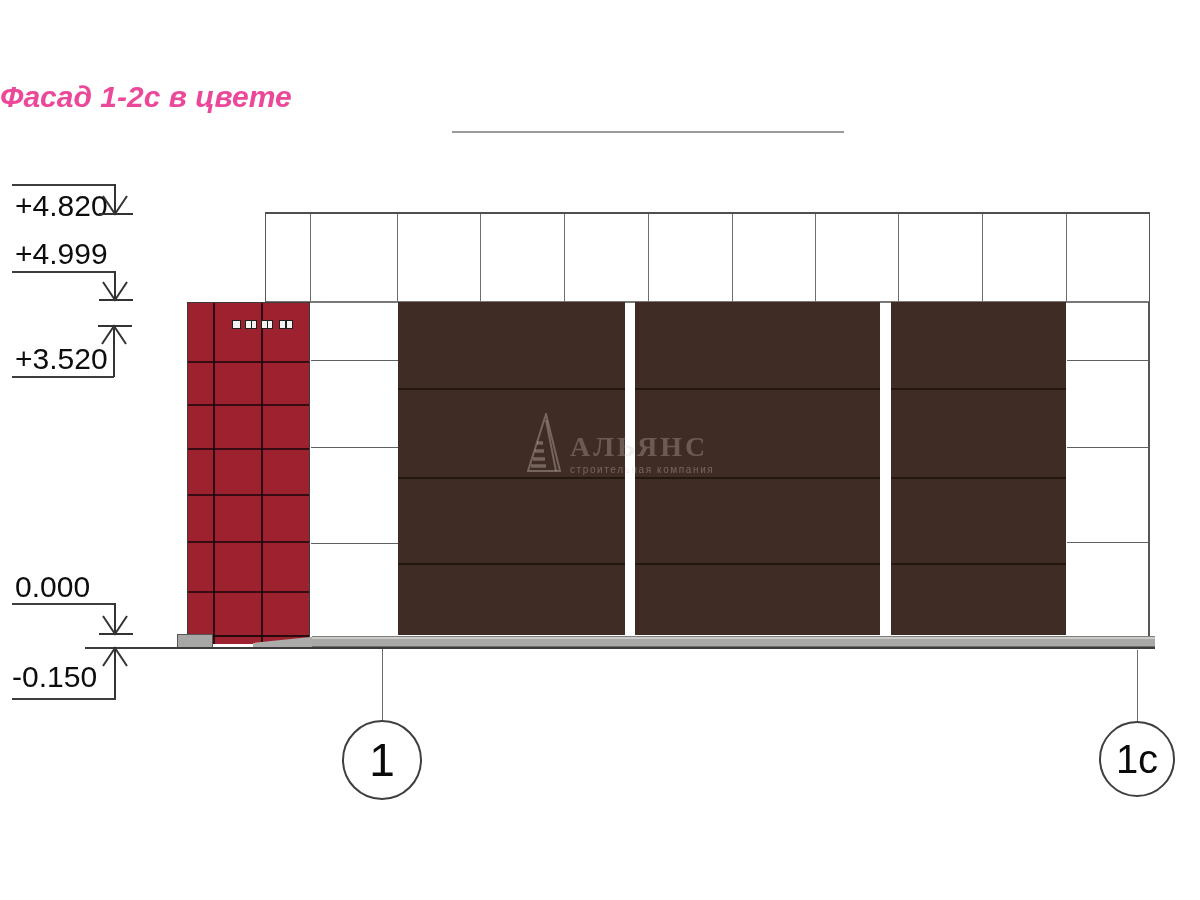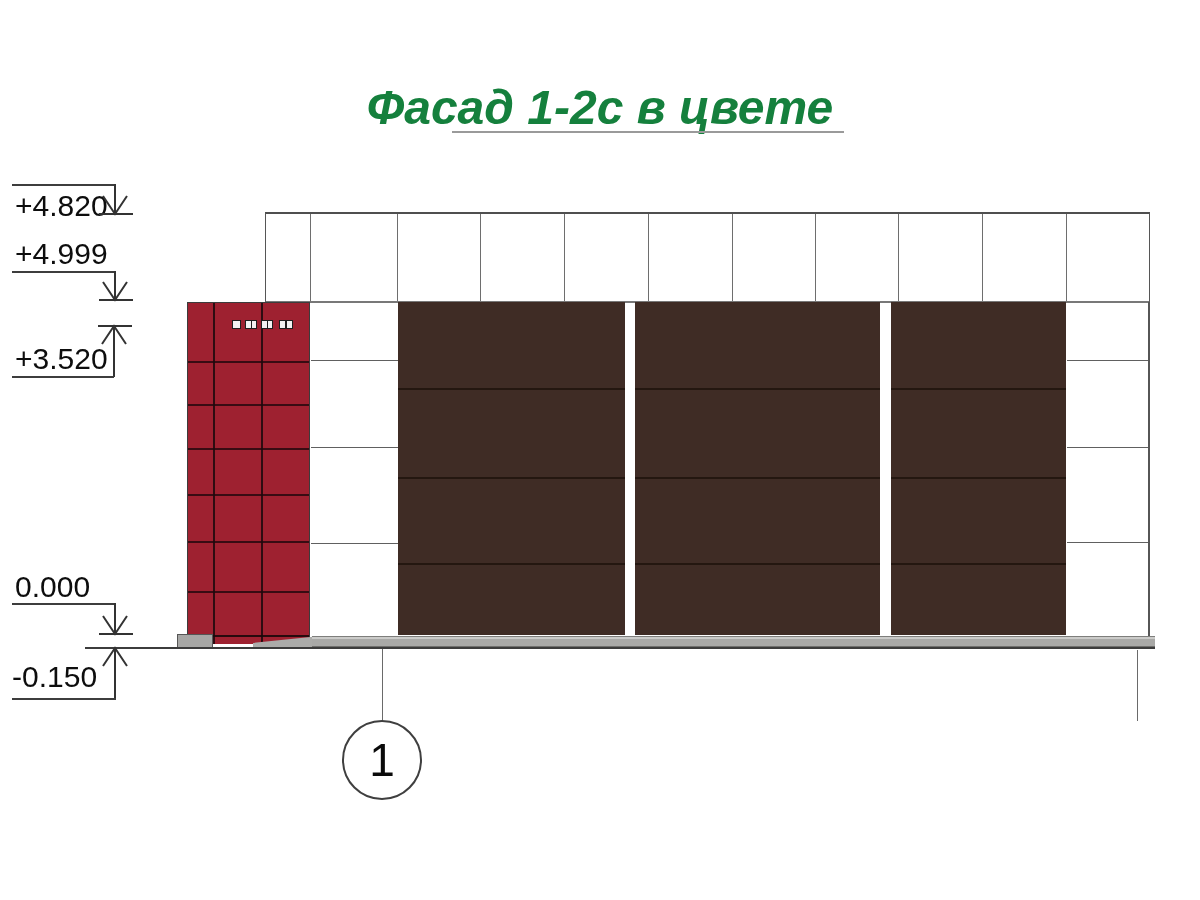--- a/index.html
+++ b/index.html
@@ -5,22 +5,22 @@
   html,body{margin:0;padding:0;background:#ffffff;}
   #canvas{
     position:relative;width:1200px;height:900px;background:#ffffff;overflow:hidden;
     font-family:"Liberation Sans", sans-serif;color:#111;
   }
   #canvas *{box-sizing:border-box;}
   .abs{position:absolute;}
 
   
   .title{
-    left:0;right:0;top:80px;text-align:center;
-    font-size:48px;font-weight:700;font-style:italic;color:#15803d;letter-spacing:0;
+    left:0;right:0;top:80px;text-align:left;
+    font-size:30px;font-weight:700;font-style:italic;color:#ec4899;letter-spacing:0;
   }
   .title-underline{left:452px;top:131px;width:392px;height:2px;background:#9a9a9a;}
 
   
   .wall-band{
     left:265px;top:212px;width:885px;height:91px;background:#ffffff;
     border:1px solid #565656;border-top:2px solid #4f4f4f;border-bottom:2px solid #787878;
   }
   .vjoint{width:1px;background:#6e6e6e;}
   .hjoint{height:1px;background:#606060;}
@@ -125,30 +125,49 @@
   <div class="abs sq" style="left:245px;width:12px;">
       <div class="mid"></div>
     </div>
   <div class="abs sq" style="left:261px;width:12px;">
       <div class="mid"></div>
     </div>
   <div class="abs sq" style="left:279px;width:14px;">
       <div class="mid"></div>
     </div>
 
+  <div class="abs watermark">
+    <svg width="36" height="60" viewBox="0 0 36 60">
+      <g stroke="rgba(214,203,193,0.36)" fill="none">
+        <polygon points="19,1 33,58 1,58" stroke-width="2"></polygon>
+        <line x1="19" y1="7" x2="29" y2="58" stroke-width="2"></line>
+        <line x1="10" y1="30" x2="16" y2="30" stroke-width="3.5"></line>
+        <line x1="8" y1="38" x2="17" y2="38" stroke-width="3.5"></line>
+        <line x1="6" y1="46" x2="18" y2="46" stroke-width="3.5"></line>
+        <line x1="4" y1="53" x2="19" y2="53" stroke-width="3.5"></line>
+      </g>
+    </svg>
+    <div>
+      <div class="wm-name">АЛЬЯНС</div>
+      <div class="wm-tag">строительная компания</div>
+    </div>
+  </div>
 
   <div class="abs base-block"></div>
   <div class="abs base-ramp"></div>
   <div class="abs plinth"></div>
   <div class="abs ground"></div>
 
   <div class="abs leader" style="left:382px;top:649px;height:72px;"></div>
   <div class="abs leader" style="left:1137px;top:650px;height:71px;"></div>
   <div class="abs bubble bubble-1">
     <span>1</span>
+  </div>
+  <div class="abs bubble bubble-1c">
+    <span>1с</span>
   </div>
 
   <div class="abs elev-label" style="left:15px;top:149px;margin-top:40px;">+4.820</div>
   <div class="abs elev-underline" style="left:12px;top:184px;width:104px;"></div>
   <svg class="abs arrow" style="left:95px;top:184px;" width="42" height="34" viewBox="0 0 42 34">
     <path d="M20 0 V30"></path>
       <path d="M8 12 L20 30 L32 12"></path>
       <line x1="4" y1="30" x2="38" y2="30"></line>
   </svg>
 

